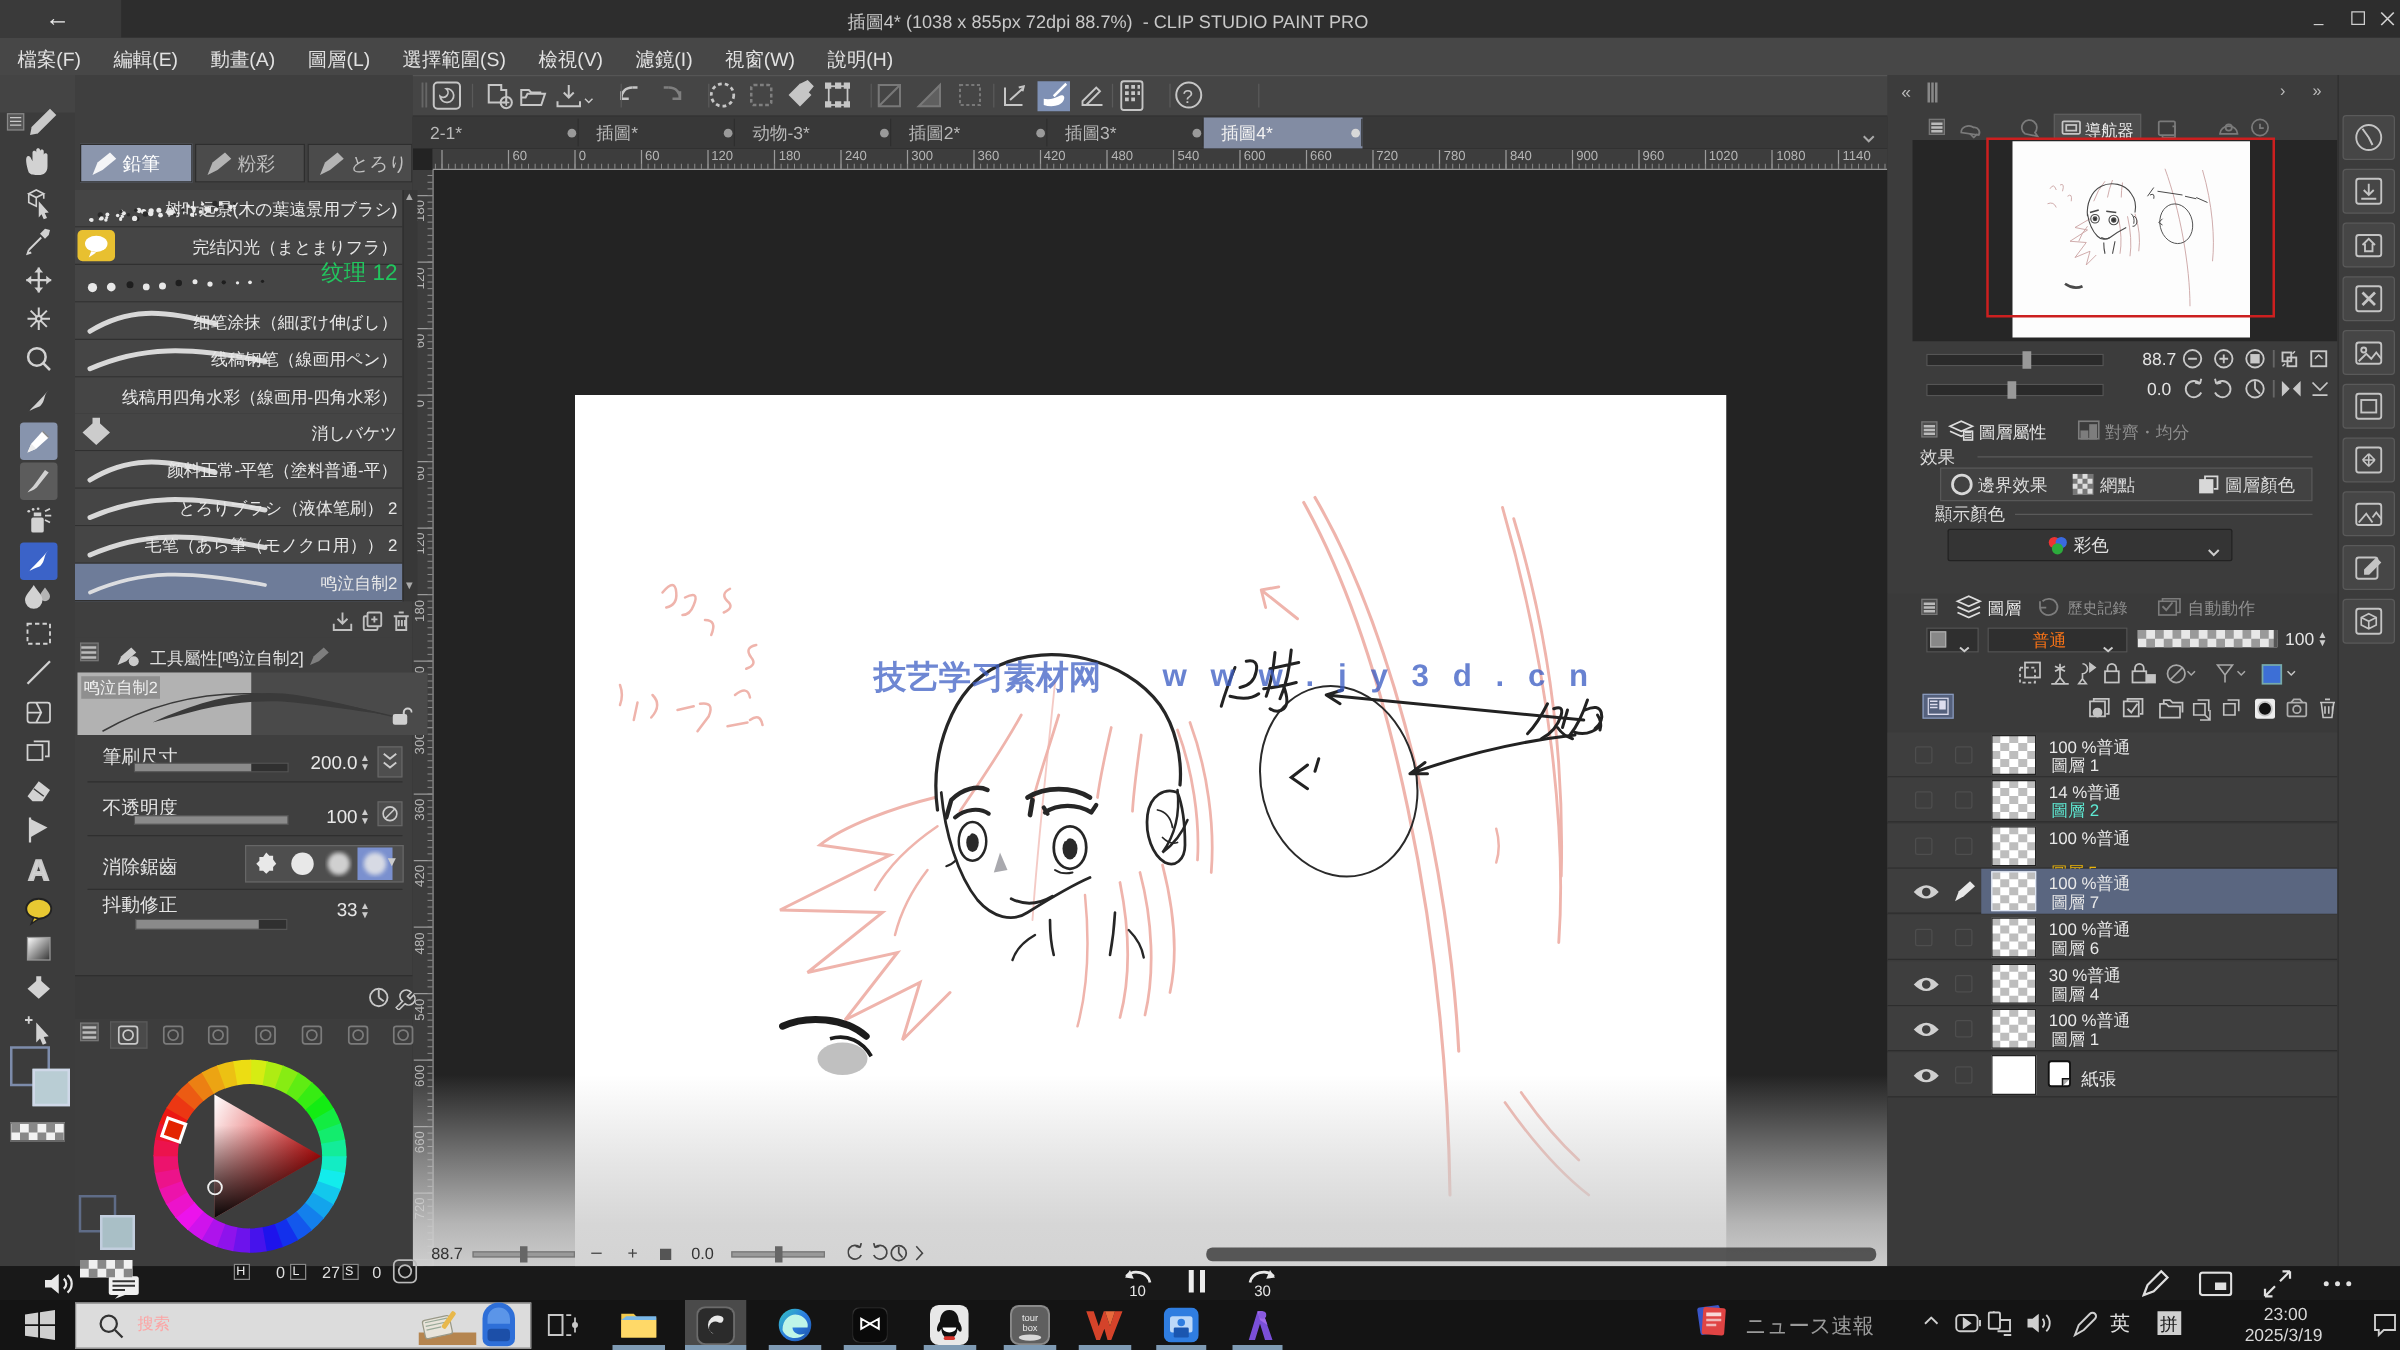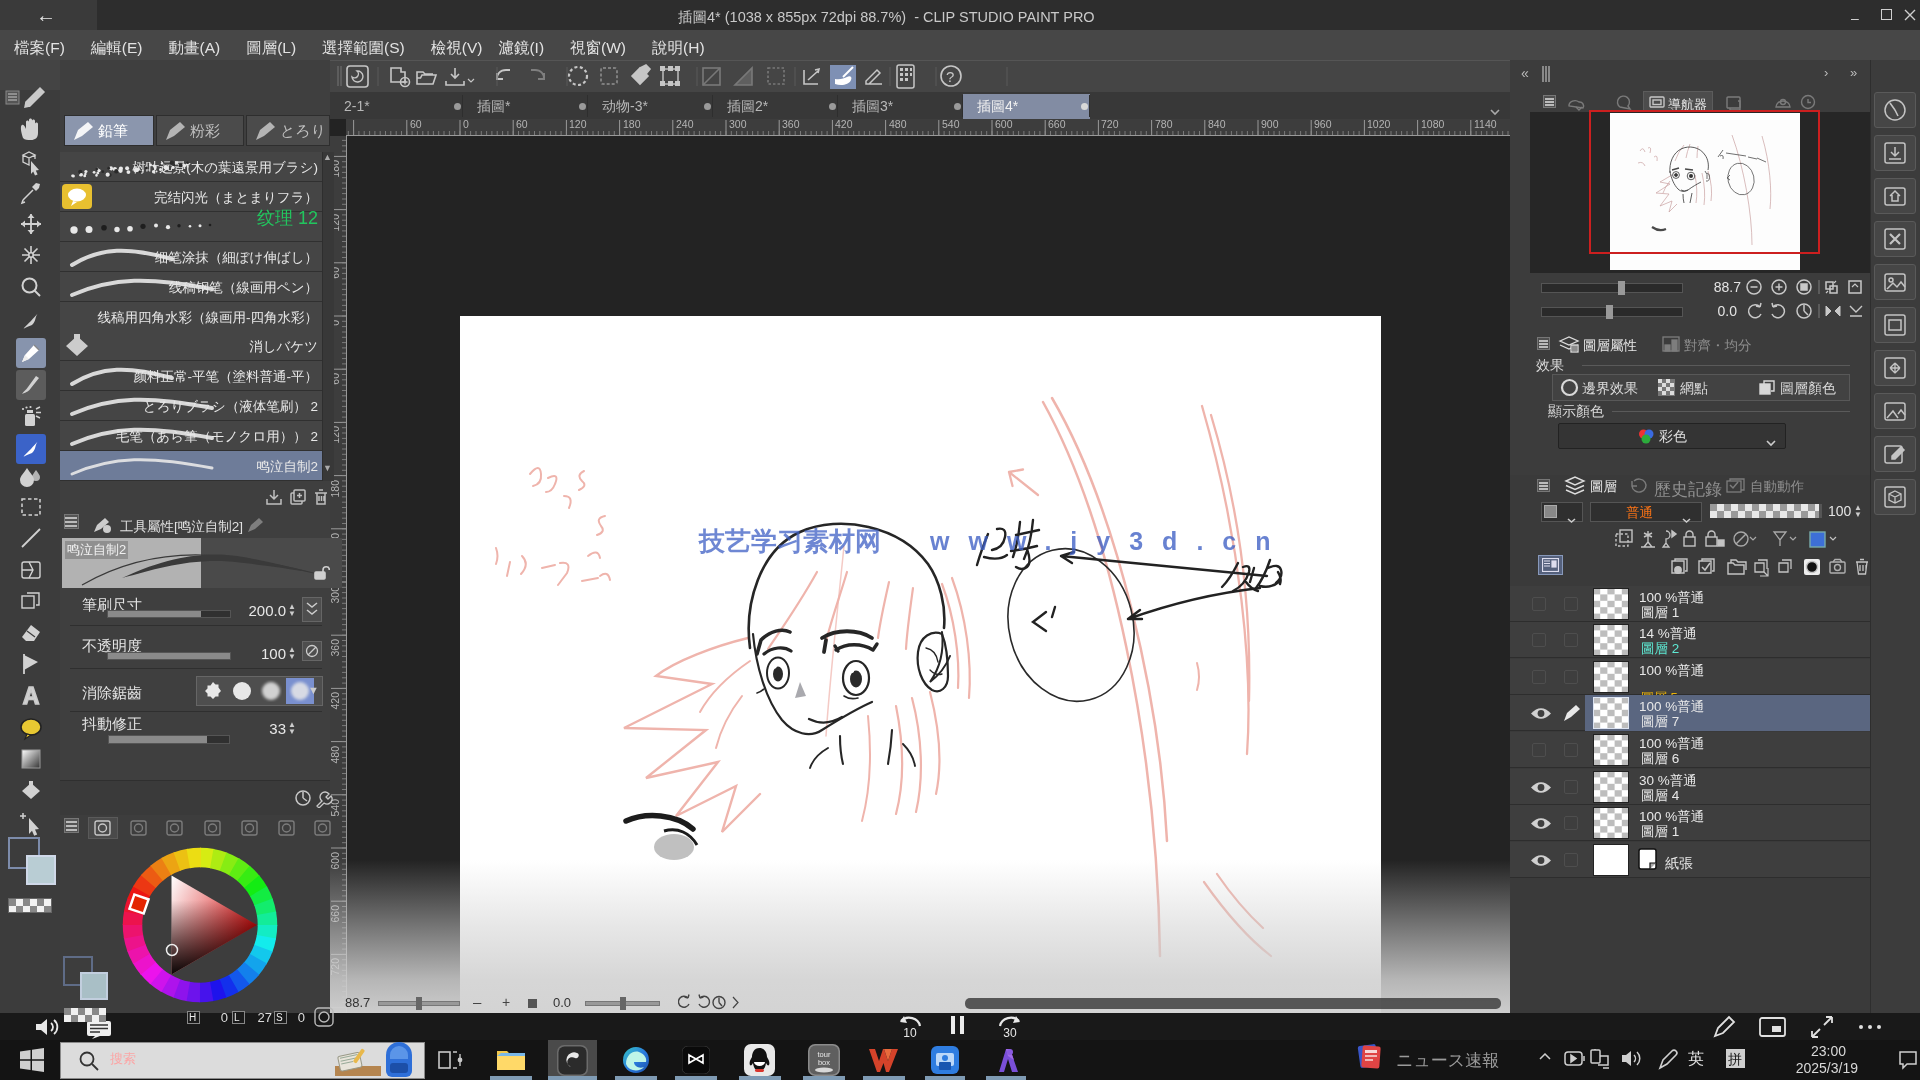--- a/index.html
+++ b/index.html
@@ -15,21 +15,21 @@
 <div class="abs txt" style="left:36px;top:4px;font-size:20px;color:#e8e8e8">←</div>
 <div class="abs txt" style="left:678px;top:8px;font-size:14.5px;color:#c9c9c9">插圖4* (1038 x 855px 72dpi 88.7%)&nbsp; - CLIP STUDIO PAINT PRO</div>
 <div class="abs txt" style="left:1851px;top:10px;font-size:14px;color:#cfcfcf;letter-spacing:12px">–</div>
 <div class="abs" style="left:1881px;top:9px;width:11px;height:11px;border:1.5px solid #cfcfcf"></div>
 <svg class="abs" style="left:1904px;top:9px" width="12" height="12" viewBox="0 0 12 12">
       <path d="M1 1 L11 11 M11 1 L1 11" stroke="#cfcfcf" stroke-width="1.4"></path>
     </svg>
 
 <div class="abs" style="left:0;top:30px;width:1920px;height:30px;background:#474747"></div>
 <div class="abs txt" style="left:14px;top:38px;font-size:15.5px;color:#e2e2e2">
-<span style="margin-right:26px">檔案(F)</span><span style="margin-right:26px">編輯(E)</span><span style="margin-right:26px">動畫(A)</span><span style="margin-right:26px">圖層(L)</span><span style="margin-right:26px">選擇範圍(S)</span><span style="margin-right:16px">檢視(V)</span><span style="margin-right:26px">濾鏡(I)</span><span style="margin-right:26px">視窗(W)</span><span style="margin-right:26px">說明(H)</span>
+<span style="margin-right:26px">檔案(F)</span><span style="margin-right:26px">編輯(E)</span><span style="margin-right:26px">動畫(A)</span><span style="margin-right:26px">圖層(L)</span><span style="margin-right:26px">選擇範圍(S)</span><span style="margin-right:26px">檢視(V)</span><span style="margin-right:26px">濾鏡(I)</span><span style="margin-right:26px">視窗(W)</span><span style="margin-right:26px">說明(H)</span>
 </div>
 
 <div class="abs" style="left:0;top:60px;width:1920px;height:33px;background:#454545;border-top:1px solid #555;border-bottom:1px solid #383838"></div>
 <div id="toolbar-icons" class="abs" style="left:330px;top:60px;width:1180px;height:33px;color:#c6c6c6">
 <svg width="1180" height="33" viewBox="0 0 1180 33" style="position:absolute;left:0;top:0">
 <g stroke="#c6c6c6" fill="none" stroke-width="1.6">
 <rect x="17" y="6" width="21" height="21" rx="3"></rect>
           <path d="M27 11 a5.5 5.5 0 1 1 -5 6 a3.5 3.5 0 1 0 5 -6z" stroke-width="1.4"></path>
 <path d="M61 8 h10 v4 h4 v10 h-14z"></path>
           <circle cx="75" cy="22" r="4.5"></circle>
@@ -1279,21 +1279,21 @@
       <div class="abs" style="left:27px;top:4px;width:13px;height:13px;background:#4f4f4f;border:1px solid #777"></div>
       <div class="abs" style="left:29px;top:7px;width:9px;height:1.5px;background:#bbb;box-shadow:0 3px #bbb,0 6px #bbb"></div>
       <svg class="abs" style="left:54px;top:1px" width="22" height="19" viewBox="0 0 22 19" stroke="#ddd" fill="none" stroke-width="1.4">
         <path d="M2 5 l9 -4 9 4 -9 4z"></path>
         <path d="M2 9.5 l9 4 9 -4 M2 14 l9 4 9 -4"></path>
       </svg>
       <div class="abs txt" style="left:80px;top:3px;font-size:13.5px;color:#e8e8e8">圖層</div>
       <svg class="abs" style="left:120px;top:2px;opacity:0.45" width="19" height="17" viewBox="0 0 19 17" stroke="#ccc" fill="none" stroke-width="1.4">
         <path d="M4 4 a7 6.5 0 1 1 -2 5 M2 4 v5 h5"></path>
       </svg>
-      <div class="abs txt" style="left:144px;top:3px;font-size:17px;color:#8f8f8f">歷史記錄</div>
+      <div class="abs txt" style="left:144px;top:3px;font-size:12px;color:#8f8f8f">歷史記錄</div>
       <svg class="abs" style="left:216px;top:2px;opacity:0.45" width="19" height="17" viewBox="0 0 19 17" stroke="#ccc" fill="none" stroke-width="1.3">
         <rect x="1" y="4" width="14" height="11"></rect>
         <path d="M4 4 v-2 h14 v11 h-3"></path>
         <path d="M4 8 l3 3 5 -6" stroke-width="1.5"></path>
       </svg>
       <div class="abs txt" style="left:240px;top:3px;font-size:13.5px;color:#8f8f8f">自動動作</div>
       <div class="abs" style="left:31px;top:27px;width:42px;height:20px;background:#2f2f2f;border:1px solid #555"></div>
       <div class="abs" style="left:34px;top:30px;width:13px;height:13px;background:#888;border:1px solid #aaa"></div>
       <div class="abs" style="left:57px;top:35px"><svg width="9" height="6" viewBox="0 0 9 6">
           <path d="M1 1 L4.5 4 L8 1" stroke="#ccc" stroke-width="1.6" fill="none"></path>

